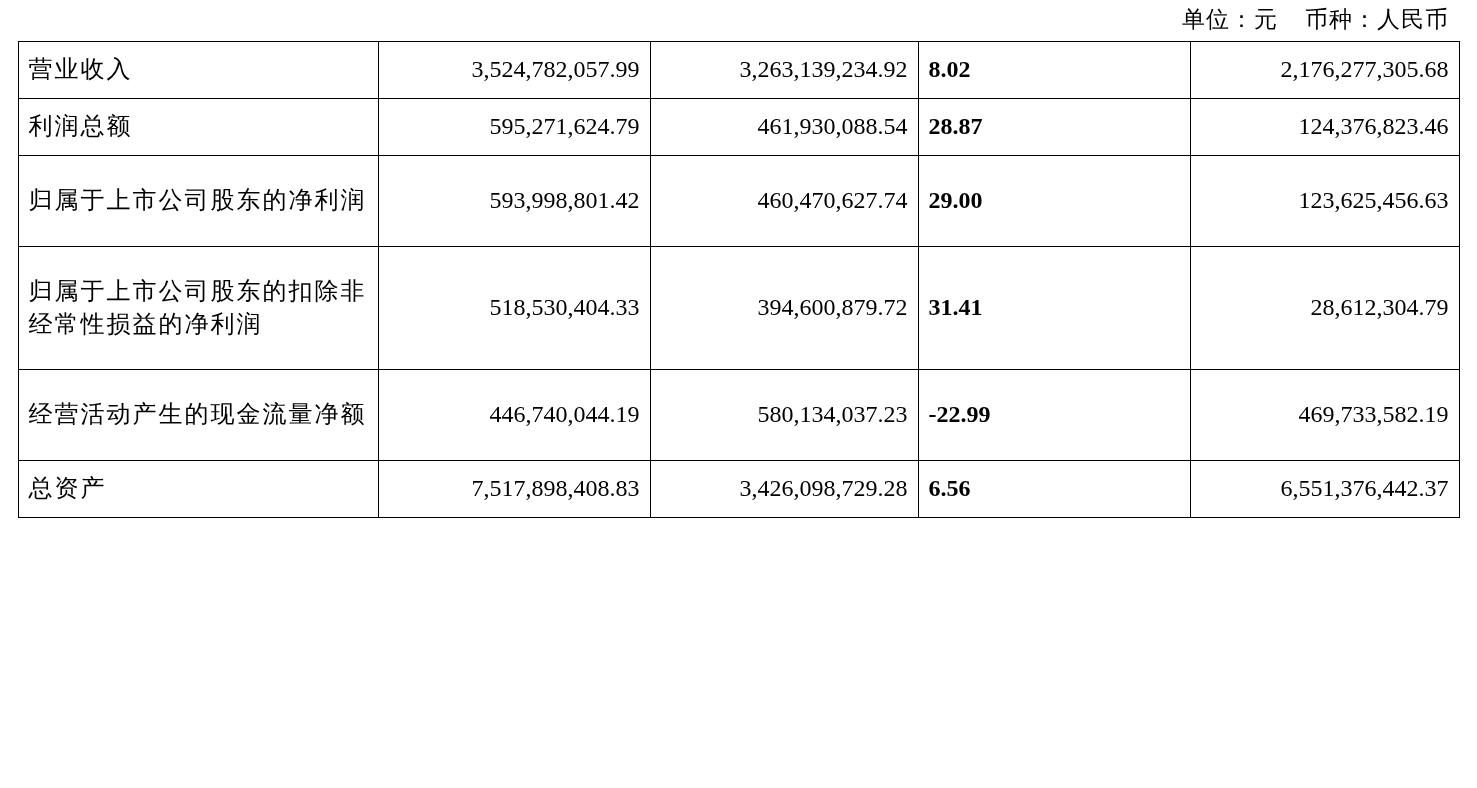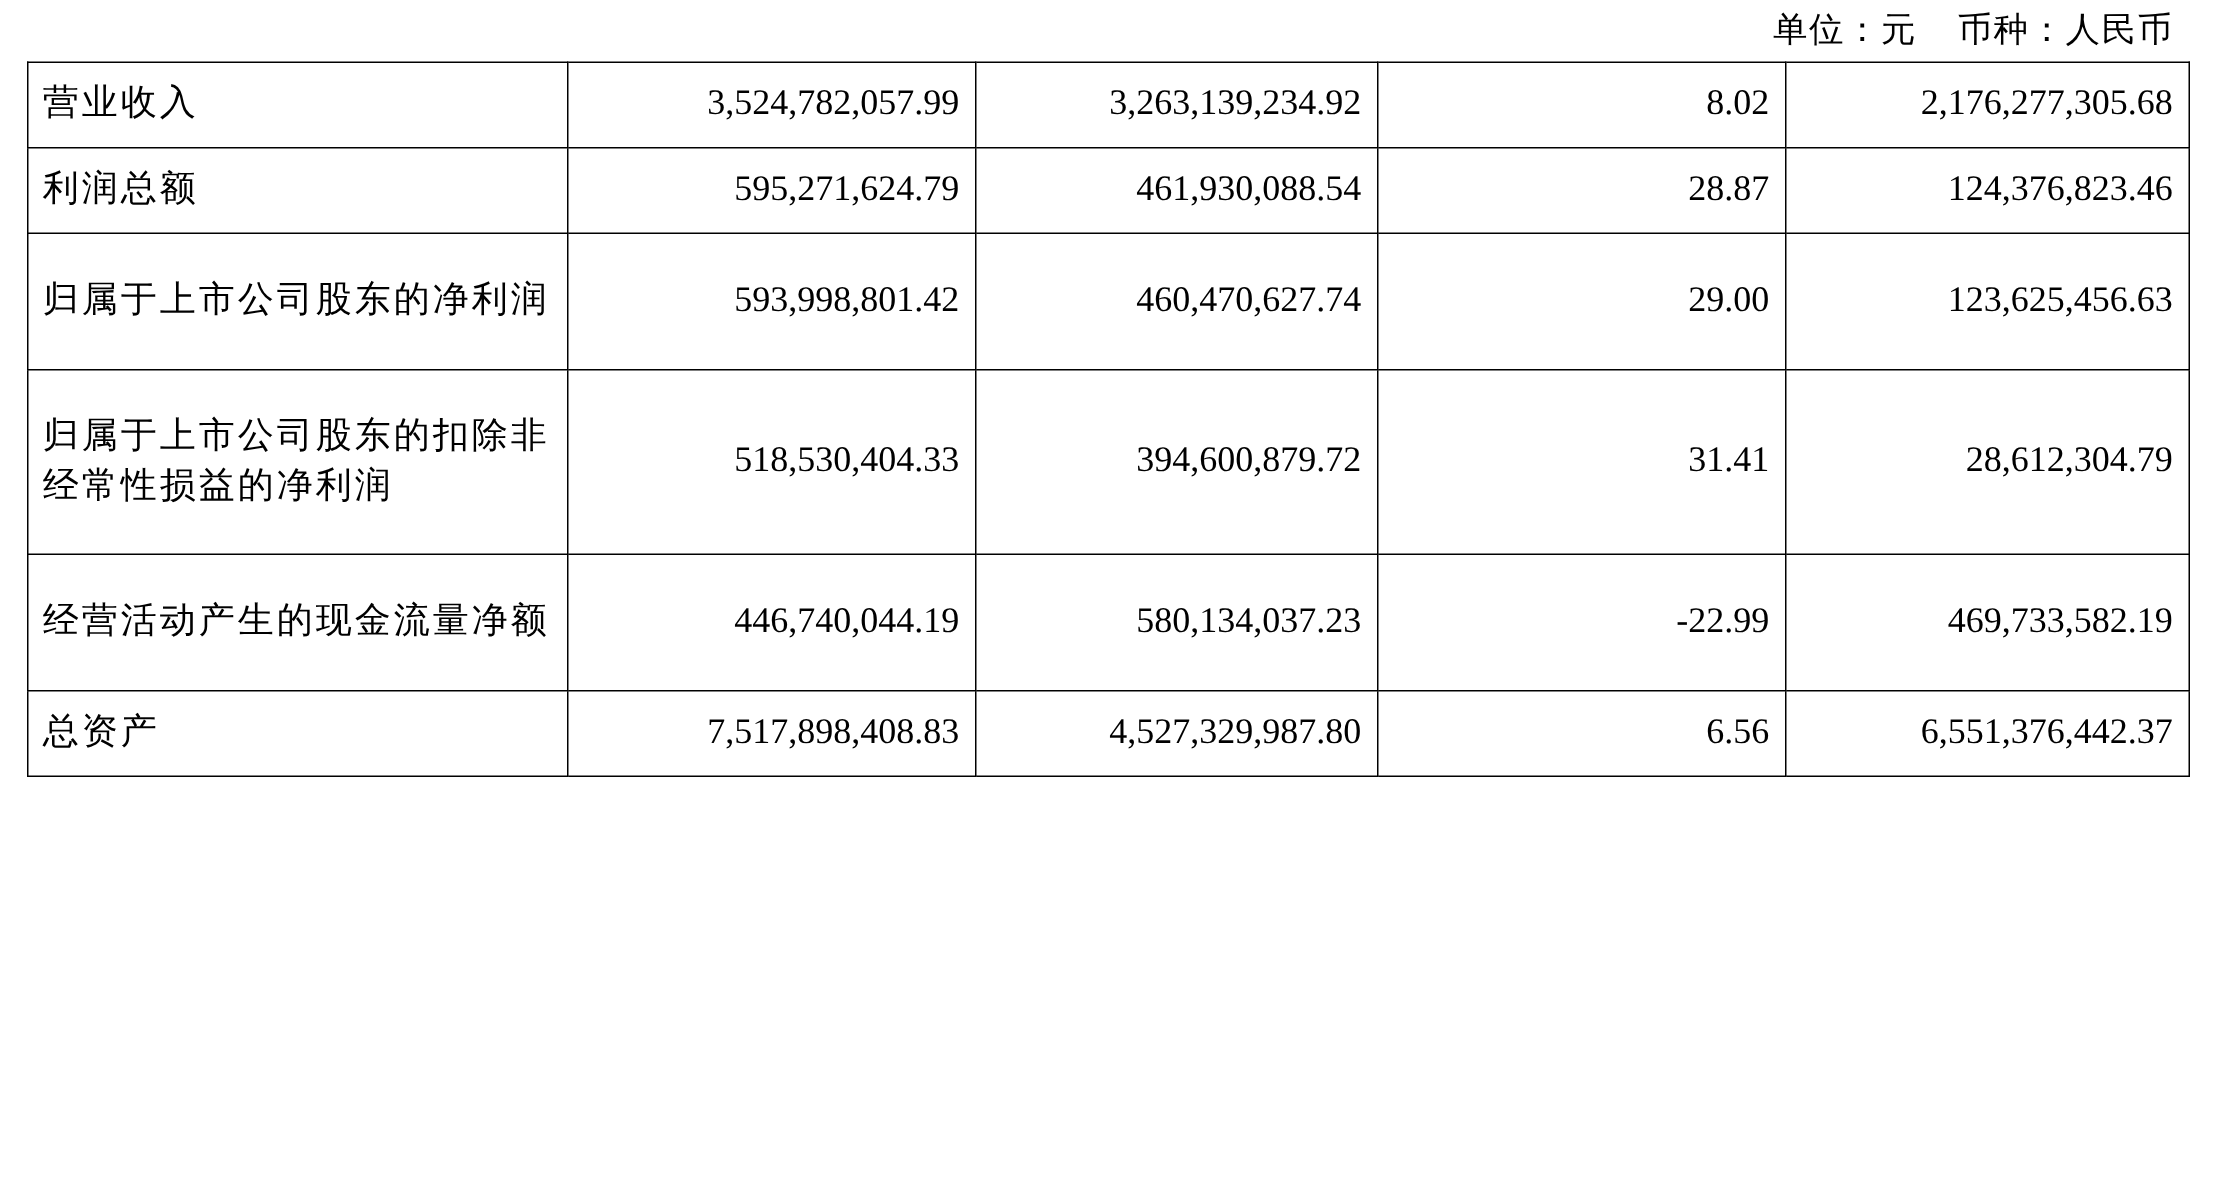--- a/index.html
+++ b/index.html
@@ -58,22 +58,23 @@
   td.head {
     text-align: center;
     letter-spacing: 1px;
   }
   td.num {
     text-align: right;
     font-family: "Liberation Serif", "DejaVu Serif", serif;
     margin-top: 20px;
   }
   td.pct {
-    text-align: right;
+    text-align: left;
     padding-right: 14px;
+    font-weight: bold;
   }
   td.empty {
     text-align: center;
   }
   .r-head td { height: 74px; }
   .r-1 td { height: 44px; }
   .r-2 td { height: 44px; }
   .r-tall2 td { height: 78px; }
   .r-tall3 td { height: 110px; }
   .r-sub td { height: 78px; }
@@ -133,19 +134,19 @@
         <td class="num">580,134,037.23</td>
         <td class="pct">-22.99</td>
         <td class="num">469,733,582.19</td>
       </tr>
 
 
 
       <tr class="r-1">
         <td class="label">总资产</td>
         <td class="num">7,517,898,408.83</td>
-        <td class="num">4,527,329,987.80</td>
+        <td class="num">3,426,098,729.28</td>
         <td class="pct">6.56</td>
         <td class="num">6,551,376,442.37</td>
       </tr>
     </tbody>
   </table>
 </div>
 
 </body></html>

